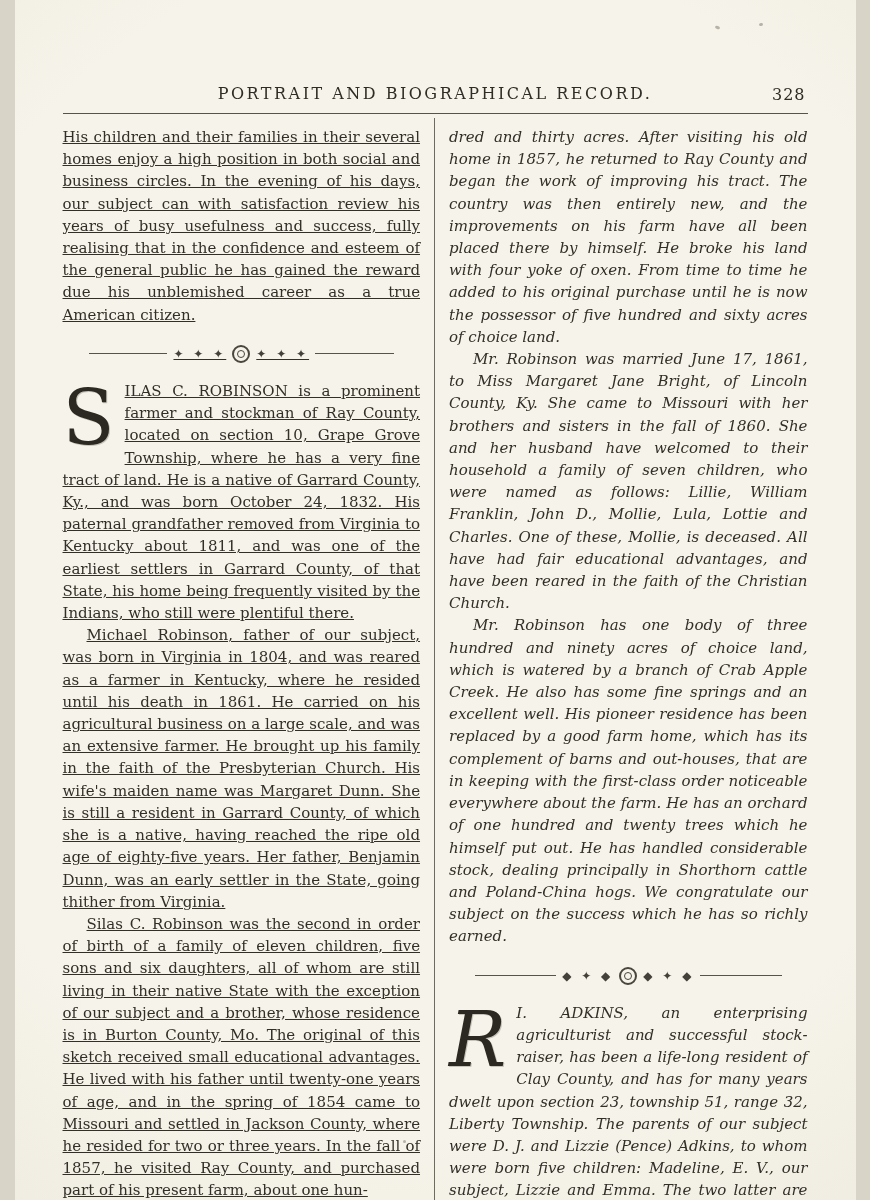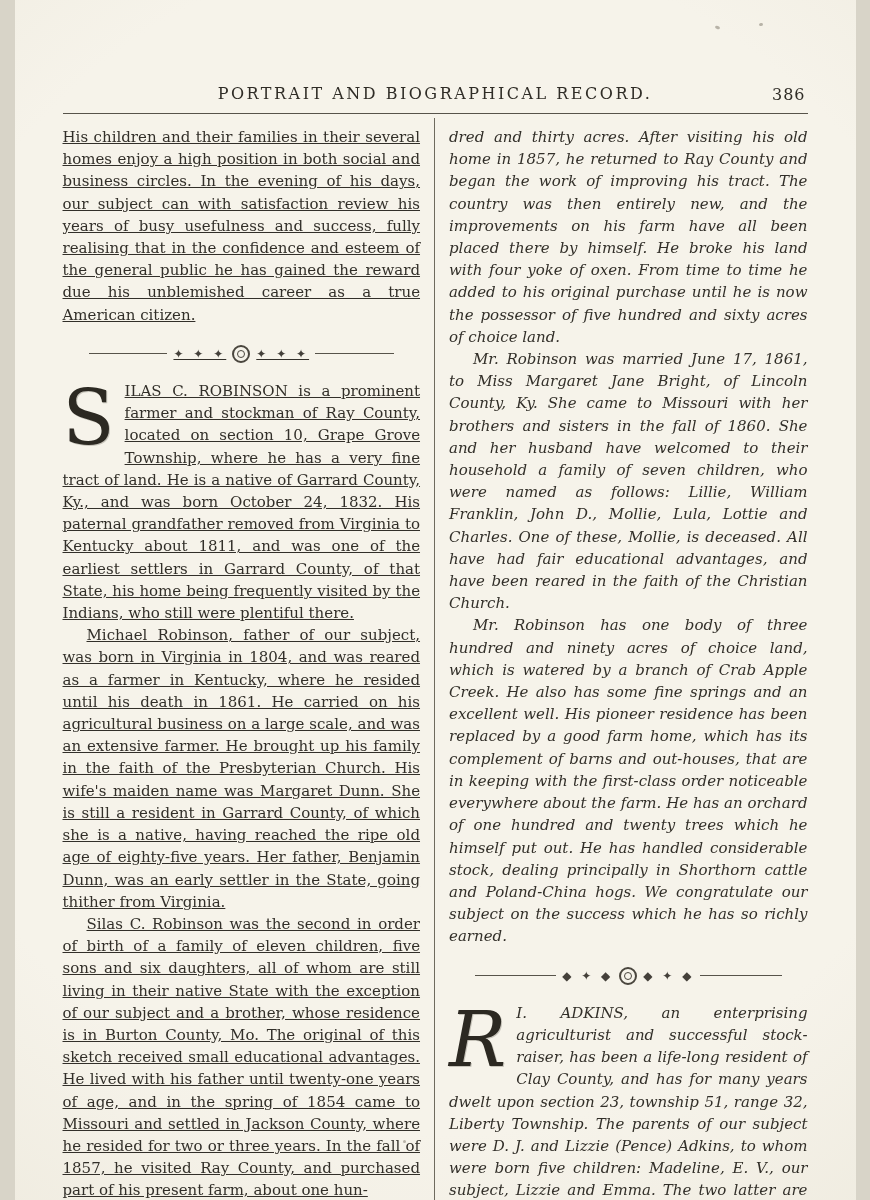--- a/index.html
+++ b/index.html
@@ -88,21 +88,21 @@
 
   <span class="speck s1"></span>
   <span class="speck s2"></span>
   <span class="speck s3"></span>
   <span class="speck s4"></span>
 
   <div class="content">
 
     <header class="page-header">
       <span class="running-title">PORTRAIT AND BIOGRAPHICAL RECORD.</span>
-      <span class="page-number">386</span>
+      <span class="page-number">328</span>
     </header>
     <div class="header-rule"></div>
 
     <div class="columns">
 
       <div class="column left">
 
         <p class="noindent">His children and their families in their several homes enjoy a high position in both social and business circles. In the evening of his days, our subject can with satisfaction review his years of busy usefulness and success, fully realising that in the confidence and esteem of the general public he has gained the reward due his unblemished career as a true American citizen.</p>
 
         <div class="divider">

